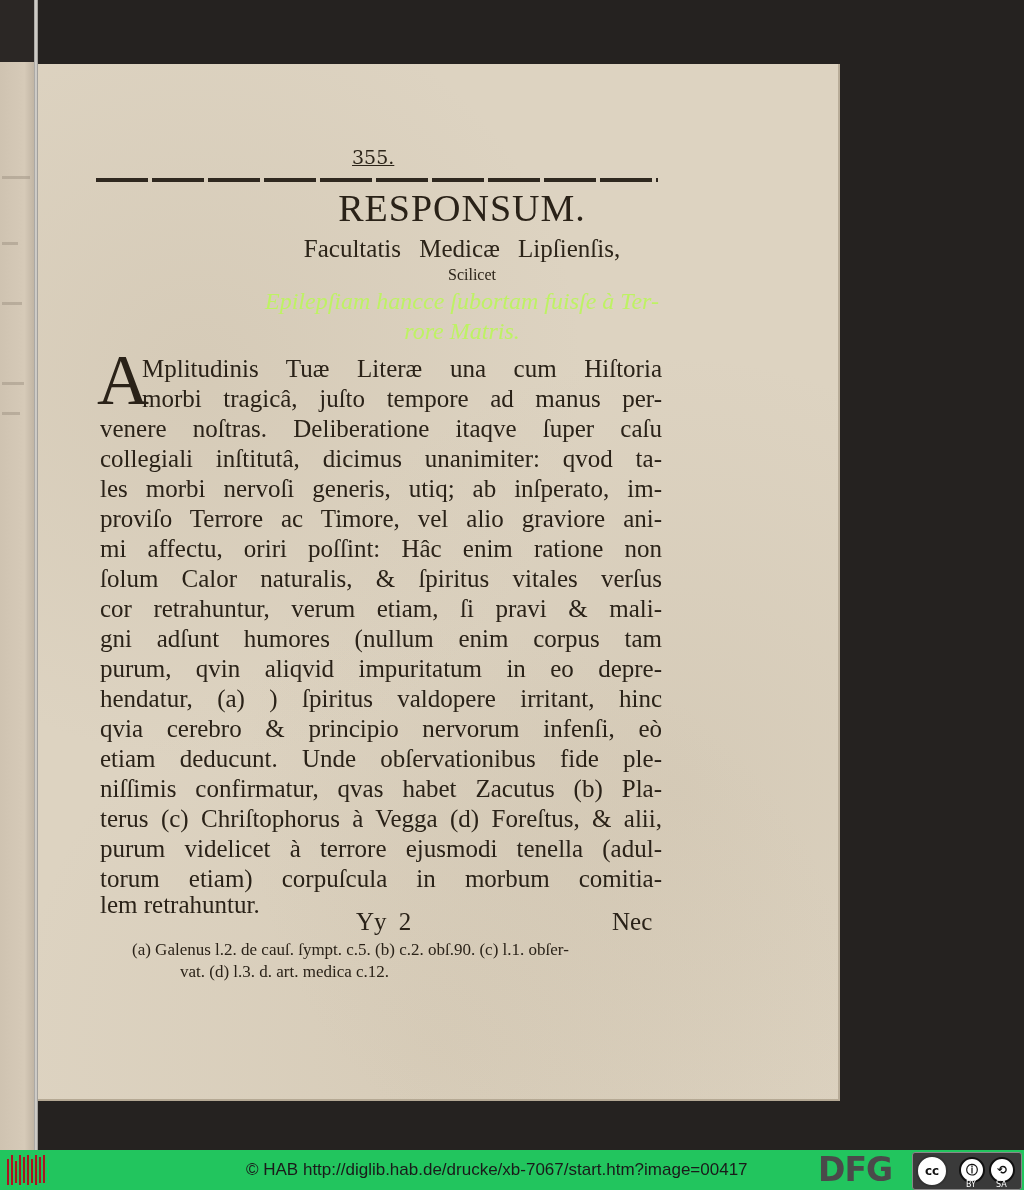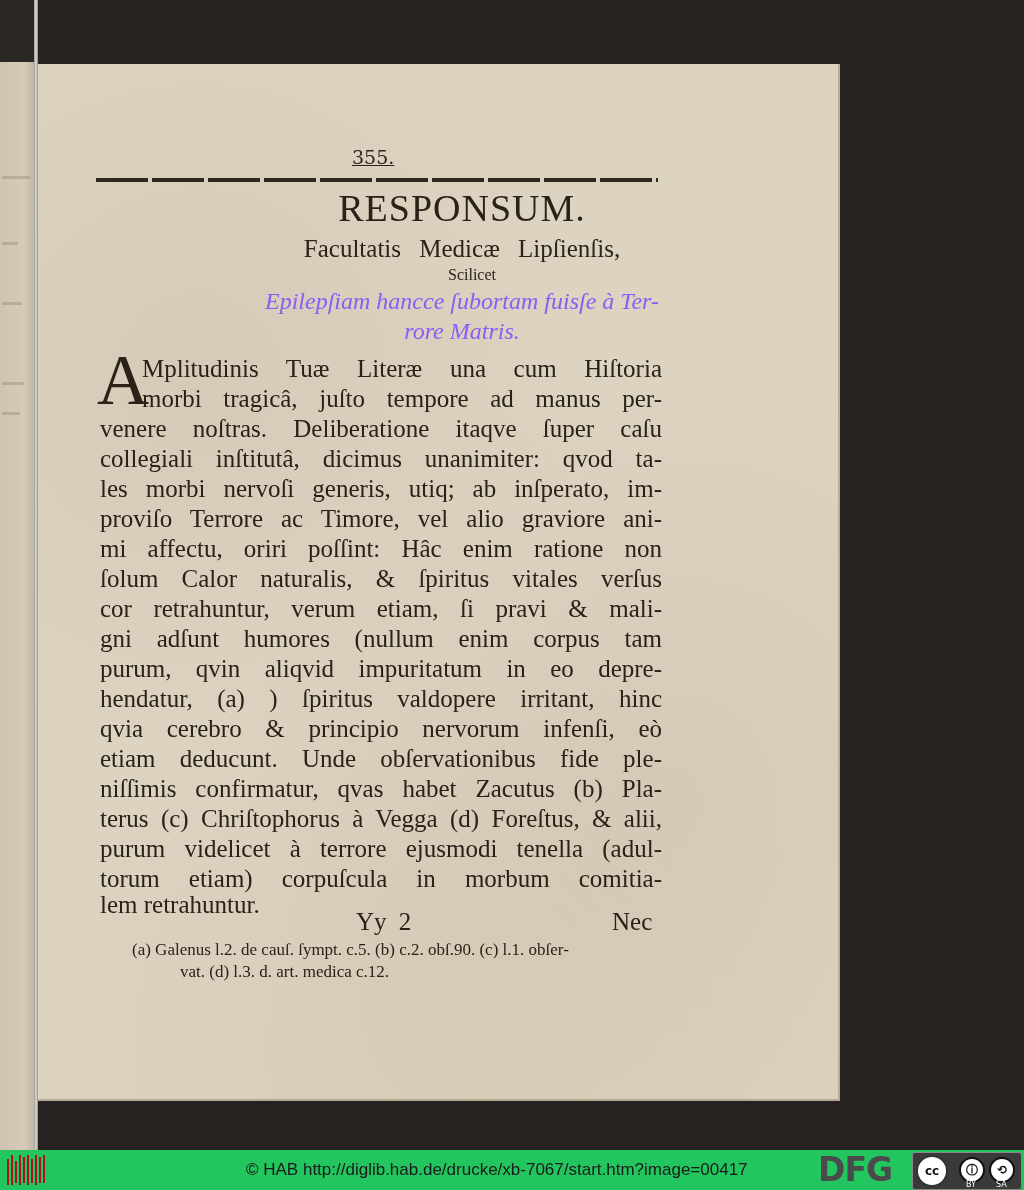--- a/index.html
+++ b/index.html
@@ -59,21 +59,21 @@
   }
   .subtitle span { display:inline-block; margin-left:-100px; }
   .scilicet {
     position:absolute; left:0; width:1024px; top:266px; text-align:center;
     font-family:"Liberation Serif", serif; font-size:16px; color:#2c2419;
   }
   .scilicet span { display:inline-block; margin-left:-80px; }
   .italic-line {
     position:absolute; left:0; width:1024px; text-align:center;
     font-family:"Liberation Serif", serif; font-style:italic;
-    font-size:24px; color:#8b5cf6;
+    font-size:24px; color:#bef264;
   }
   .italic-line span { display:inline-block; margin-left:-100px; }
   .il1 { top:288px; }
   .il2 { top:318px; }
   .dropcap {
     position:absolute; left:97px; top:352px;
     font-family:"Liberation Serif", serif; font-size:72px; line-height:56px;
     color:#2a2218;
   }
   .body-line {

